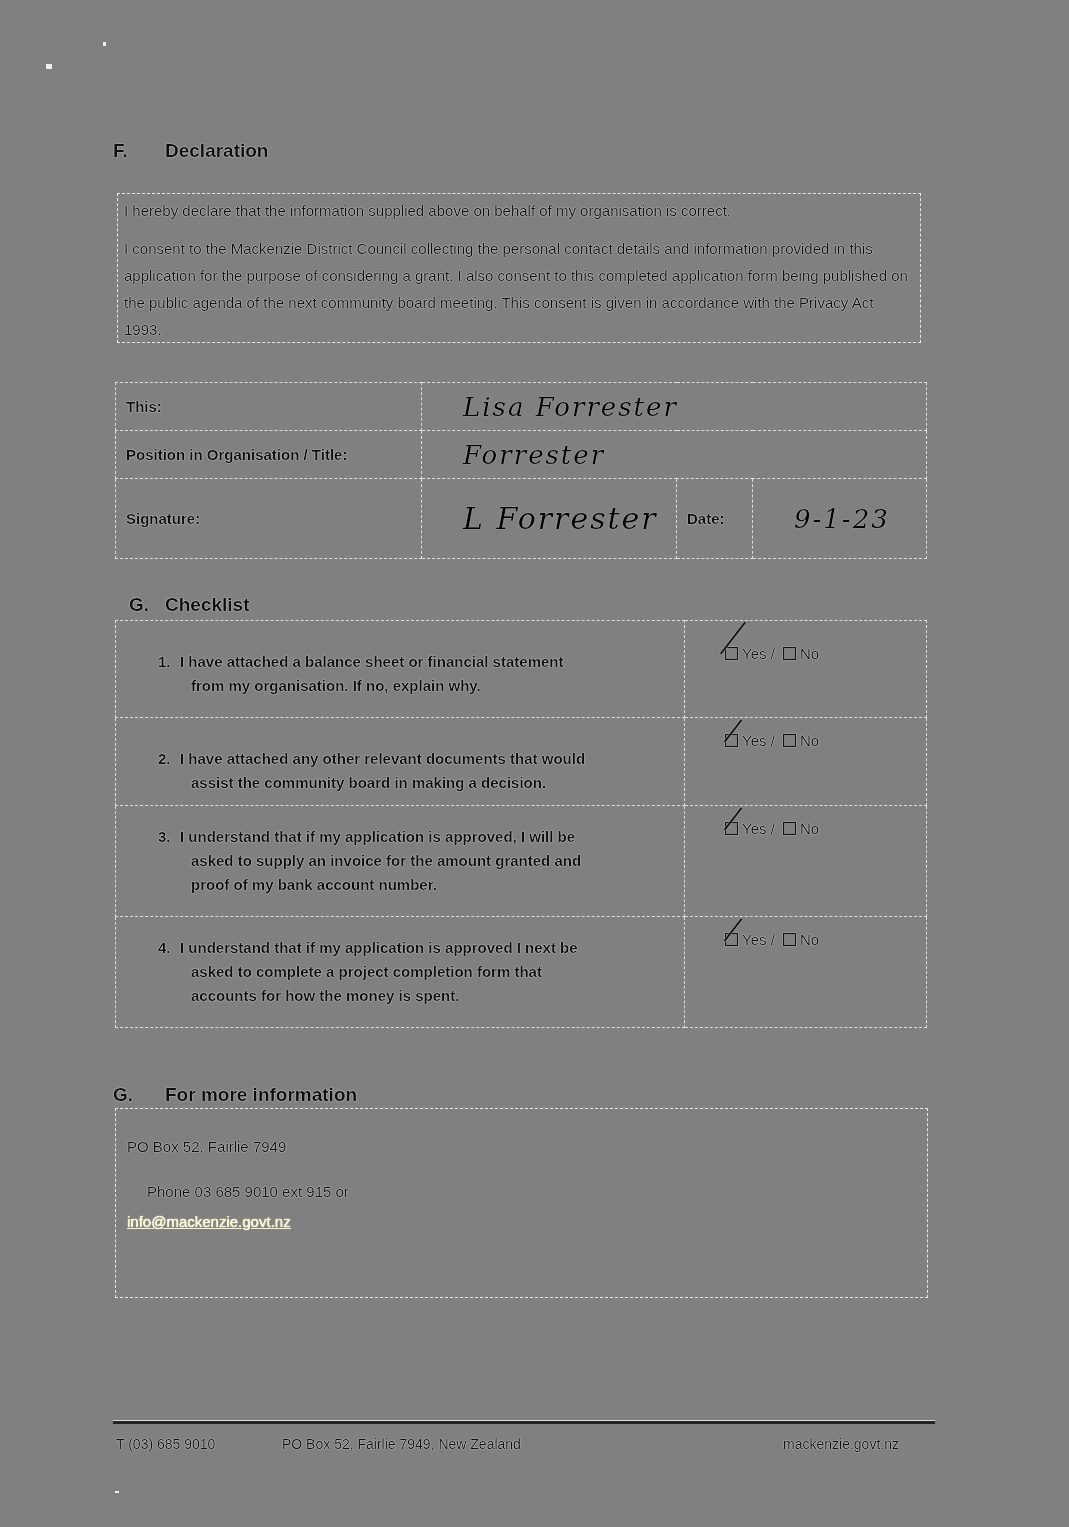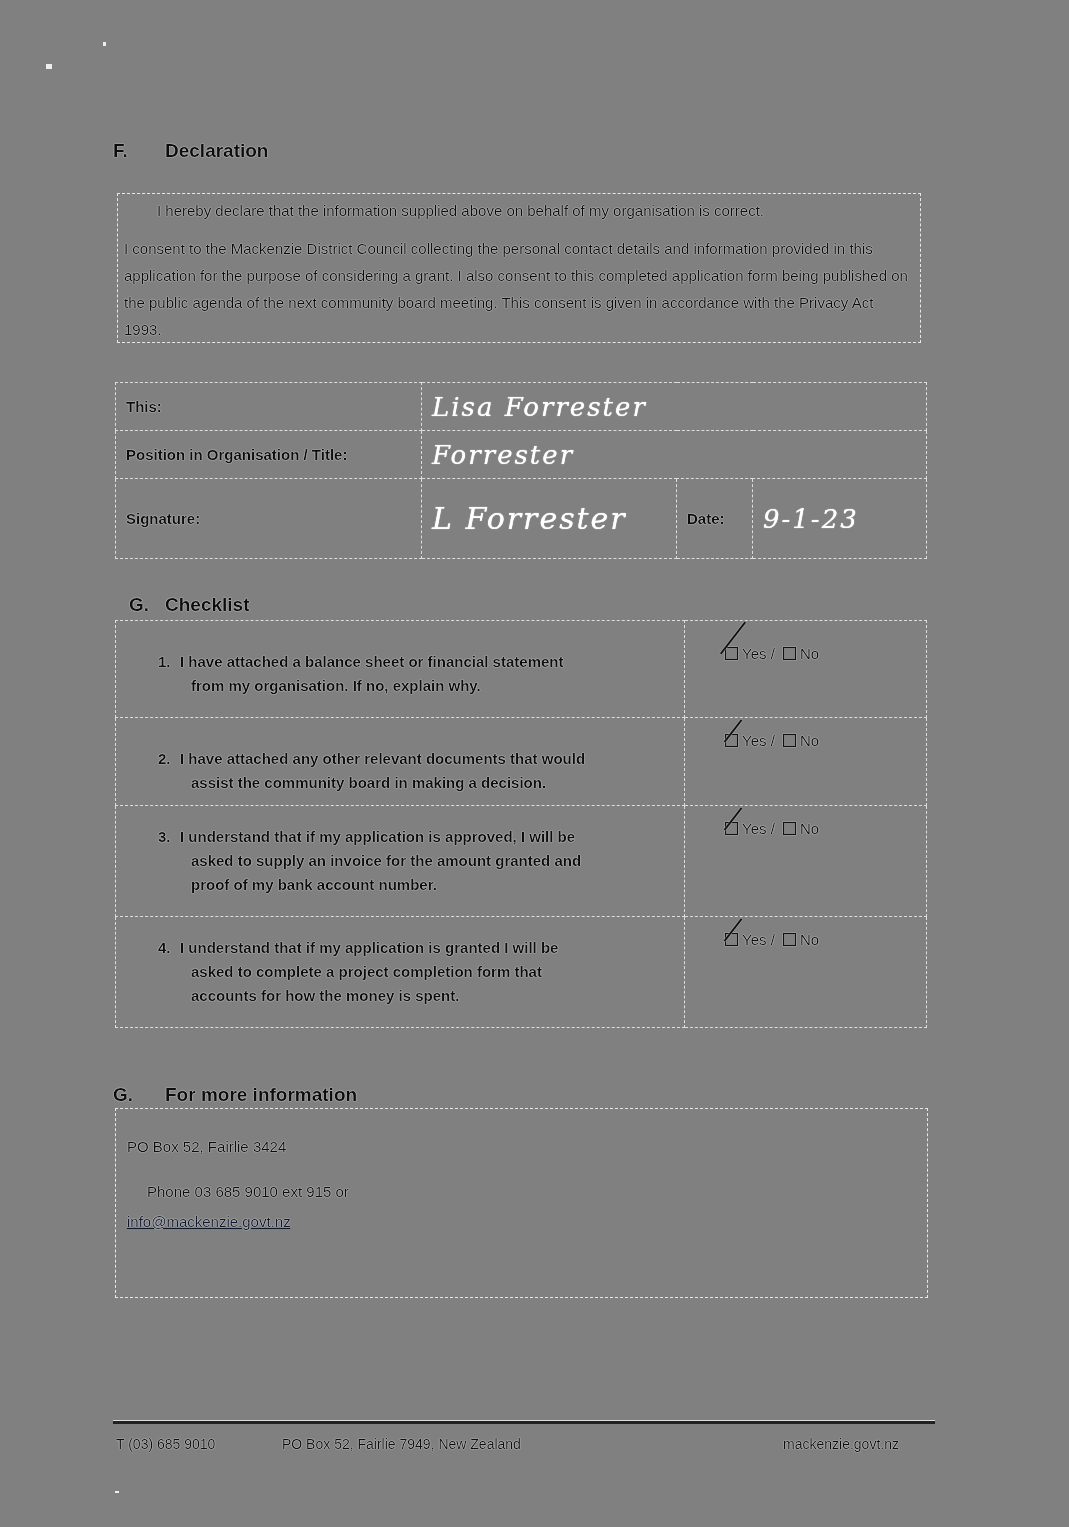--- a/index.html
+++ b/index.html
@@ -7,44 +7,44 @@
          font-family:"Liberation Sans", sans-serif; color:#111; }
   .ink { color:#0d0d0d; text-shadow: 0 0 1px #fff, 0 0 1px #fff; }
   .speck { position:absolute; background:#eee; }
   .section-heading { position:absolute; left:113px; font-weight:bold; font-size:19px; }
   .section-heading .letter { display:inline-block; width:52px; }
   .dbox { position:absolute; border:1px dashed #e8e8e8; box-sizing:border-box; }
   .decl p { margin:0; font-size:15px; line-height:27px; }
   table.grid { position:absolute; border-collapse:collapse; }
   table.grid td { border:1px dashed #ddd; padding:0 10px; font-size:15px; vertical-align:middle; }
   .label { font-weight:bold; }
-  .hand { font-family:"DejaVu Serif", serif; font-style:italic; font-size:26px; letter-spacing:2px; color:#ffffff; text-shadow: 0 0 1px #fff; }
+  .hand { font-family:"DejaVu Serif", serif; font-style:italic; font-size:26px; letter-spacing:2px; color:#000000; text-shadow: 0 0 1px #fff; margin-left: 31px; }
   .check-item { font-weight:bold; font-size:15.5px; line-height:24px; padding-left:42px !important; }
   .check-item .num { display:inline-block; width:22px; }
   .check-item .cont { padding-left:33px; display:block; }
   .yn { vertical-align:top !important; padding-top:30px !important; padding-left:40px !important; font-size:16px; }
   .box { display:inline-block; width:11px; height:11px; border:1.5px solid #111; box-shadow:0 0 1px #fff; vertical-align:-1px; margin-right:4px; position:relative; }
   .tick { position:absolute; left:6px; top:-30px; width:2px; height:40px; background:#111; transform:rotate(38deg); box-shadow:0 0 1px #fff; }
   .info p { margin:0; font-size:15px; line-height:24px; }
-  .info a { color:#0f172a; text-decoration:underline; }
+  .info a { color:#fef9c3; text-decoration:underline; }
   .footer-rule { position:absolute; left:113px; top:1420px; width:822px; height:3px; background:#222; border-top:1px solid #ddd; }
   .footer { position:absolute; top:1436px; font-size:14px; }
 </style>
 </head>
 <body>
 
 <div class="speck" style="left:103px;top:42px;width:3px;height:4px;"></div>
 <div class="speck" style="left:46px;top:64px;width:6px;height:5px;"></div>
 <div class="speck" style="left:115px;top:1491px;width:4px;height:2px;"></div>
 
 <div class="section-heading ink" style="top:140px;">
   <span class="letter">F.</span><span>Declaration</span>
 </div>
 <div class="dbox decl ink" style="left:117px;top:193px;width:804px;height:150px;padding:3px 6px;">
-  <p style="margin-bottom:11px;margin-left:33px;">I hereby declare that the information supplied above on behalf of my organisation is correct.</p>
+  <p style="margin-bottom:11px;">I hereby declare that the information supplied above on behalf of my organisation is correct.</p>
   <p>I consent to the Mackenzie District Council collecting the personal contact details and information provided in this application for the purpose of considering a grant. I also consent to this completed application form being published on the public agenda of the next community board meeting. This consent is given in accordance with the Privacy Act 1993.</p>
 </div>
 
 <table class="grid ink" style="left:115px;top:382px;width:812px;">
   <tbody>
       <tr style="height:48px;">
     <td class="label" style="width:285px;">This:</td>
     <td colspan="3"><span class="hand">Lisa Forrester</span></td>
   </tr>
   <tr style="height:48px;">
@@ -88,36 +88,36 @@
       <span class="num">3.</span><span>I understand that if my application is approved, I will be</span>
       <span class="cont">asked to supply an invoice for the amount granted and</span>
       <span class="cont">proof of my bank account number.</span>
     </td>
     <td class="yn" style="padding-top:14px !important;">
       <span class="box"><span class="tick" style="height:28px;top:-18px;"></span></span><span>Yes</span> <span>/</span> <span class="box" style="margin-left:4px;"></span><span>No</span>
     </td>
   </tr>
   <tr style="height:111px;">
     <td class="check-item">
-      <span class="num">4.</span><span>I understand that if my application is granted I will be</span>
+      <span class="num">4.</span><span>I understand that if my application is approved I next be</span>
       <span class="cont">asked to complete a project completion form that</span>
       <span class="cont">accounts for how the money is spent.</span>
     </td>
     <td class="yn" style="padding-top:14px !important;">
       <span class="box"><span class="tick" style="height:28px;top:-18px;"></span></span><span>Yes</span> <span>/</span> <span class="box" style="margin-left:4px;"></span><span>No</span>
     </td>
   </tr>
 </tbody>
   </table>
 
 <div class="section-heading ink" style="top:1084px;">
   <span class="letter">G.</span><span>For more information</span>
 </div>
 <div class="dbox info ink" style="left:115px;top:1108px;width:813px;height:190px;padding:26px 11px;">
-  <p style="margin-bottom:21px;">PO Box 52, Fairlie 3424</p>
+  <p style="margin-bottom:21px;">PO Box 52, Fairlie 7949</p>
   <p style="margin-bottom:6px;margin-left:20px;">Phone 03 685 9010 ext 915 or</p>
   <p><a>info@mackenzie.govt.nz</a></p>
 </div>
 
 <div class="footer-rule"></div>
 <div class="footer ink" style="left:116px;">T (03) 685 9010</div>
 <div class="footer ink" style="left:282px;">PO Box 52, Fairlie 7949, New Zealand</div>
 <div class="footer ink" style="left:783px;">mackenzie.govt.nz</div>
 
 </body></html>

